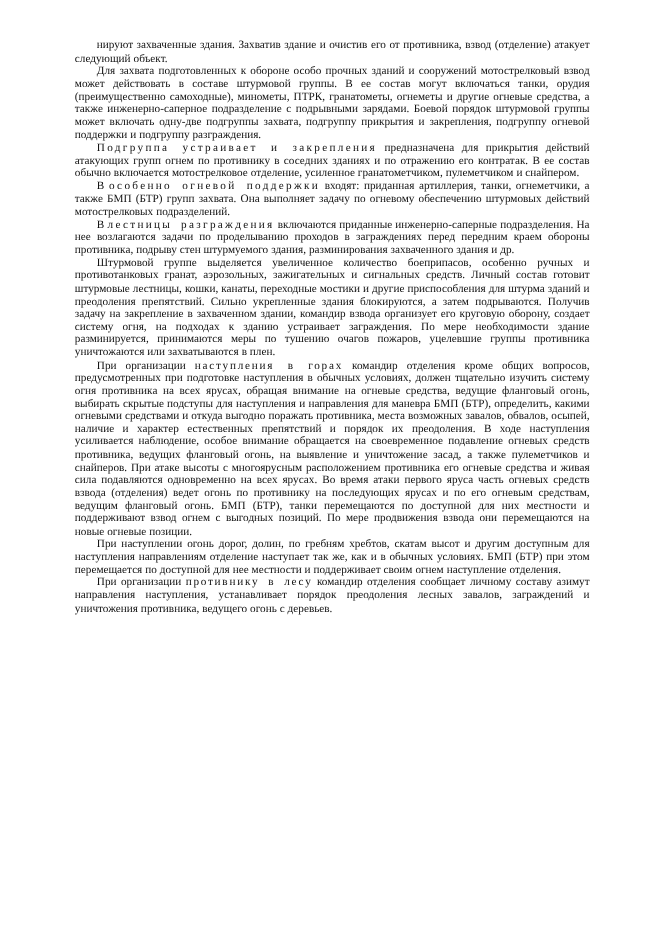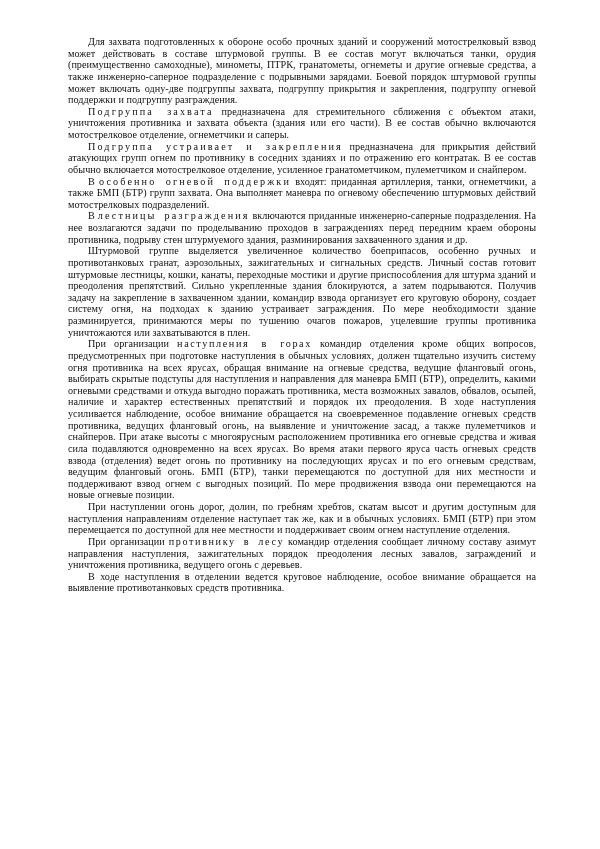--- a/index.html
+++ b/index.html
@@ -50,35 +50,34 @@
     letter-spacing: 1.6px;
     word-spacing: 2.6px;
   }
 </style>
 </head>
 <body>
 
 <div class="page">
   <div class="text-block">
 
+    <p class="para">нируют захваченные здания. Захватив здание и очистив его от противника, взвод (отделение) атакует следующий объект.</p>
 
     <p class="para">Для захвата подготовленных к обороне особо прочных зданий и сооружений мотострелковый взвод может действовать в составе штурмовой группы. В ее состав могут включаться танки, орудия (преимущественно самоходные), минометы, ПТРК, гранатометы, огнеметы и другие огневые средства, а также инженерно-саперное подразделение с подрывными зарядами. Боевой порядок штурмовой группы может включать одну-две подгруппы захвата, подгруппу прикрытия и закрепления, подгруппу огневой поддержки и подгруппу разграждения.</p>
 
-    <p class="para"><span class="spaced">Подгруппа захвата</span><span> предназначена для стремительного сближения с объектом атаки, уничтожения противника и захвата объекта (здания или его части). В ее состав обычно включаются мотострелковое отделение, огнеметчики и саперы.</span></p>
 
     <p class="para"><span class="spaced">Подгруппа устраивает и закрепления</span><span> предназначена для прикрытия действий атакующих групп огнем по противнику в соседних зданиях и по отражению его контратак. В ее состав обычно включается мотострелковое отделение, усиленное гранатометчиком, пулеметчиком и снайпером.</span></p>
 
-    <p class="para"><span>В </span><span class="spaced">особенно огневой поддержки</span><span> входят: приданная артиллерия, танки, огнеметчики, а также БМП (БТР) групп захвата. Она выполняет маневра по огневому обеспечению штурмовых действий мотострелковых подразделений.</span></p>
+    <p class="para"><span>В </span><span class="spaced">особенно огневой поддержки</span><span> входят: приданная артиллерия, танки, огнеметчики, а также БМП (БТР) групп захвата. Она выполняет задачу по огневому обеспечению штурмовых действий мотострелковых подразделений.</span></p>
 
     <p class="para"><span>В </span><span class="spaced">лестницы разграждения</span><span> включаются приданные инженерно-саперные подразделения. На нее возлагаются задачи по проделыванию проходов в заграждениях перед передним краем обороны противника, подрыву стен штурмуемого здания, разминирования захваченного здания и др.</span></p>
 
     <p class="para">Штурмовой группе выделяется увеличенное количество боеприпасов, особенно ручных и противотанковых гранат, аэрозольных, зажигательных и сигнальных средств. Личный состав готовит штурмовые лестницы, кошки, канаты, переходные мостики и другие приспособления для штурма зданий и преодоления препятствий. Сильно укрепленные здания блокируются, а затем подрываются. Получив задачу на закрепление в захваченном здании, командир взвода организует его круговую оборону, создает систему огня, на подходах к зданию устраивает заграждения. По мере необходимости здание разминируется, принимаются меры по тушению очагов пожаров, уцелевшие группы противника уничтожаются или захватываются в плен.</p>
 
     <p class="para"><span>При организации </span><span class="spaced-tight">наступления в горах</span><span> командир отделения кроме общих вопросов, предусмотренных при подготовке наступления в обычных условиях, должен тщательно изучить систему огня противника на всех ярусах, обращая внимание на огневые средства, ведущие фланговый огонь, выбирать скрытые подступы для наступления и направления для маневра БМП (БТР), определить, какими огневыми средствами и откуда выгодно поражать противника, места возможных завалов, обвалов, осыпей, наличие и характер естественных препятствий и порядок их преодоления. В ходе наступления усиливается наблюдение, особое внимание обращается на своевременное подавление огневых средств противника, ведущих фланговый огонь, на выявление и уничтожение засад, а также пулеметчиков и снайперов. При атаке высоты с многоярусным расположением противника его огневые средства и живая сила подавляются одновременно на всех ярусах. Во время атаки первого яруса часть огневых средств взвода (отделения) ведет огонь по противнику на последующих ярусах и по его огневым средствам, ведущим фланговый огонь. БМП (БТР), танки перемещаются по доступной для них местности и поддерживают взвод огнем с выгодных позиций. По мере продвижения взвода они перемещаются на новые огневые позиции.</span></p>
 
     <p class="para">При наступлении огонь дорог, долин, по гребням хребтов, скатам высот и другим доступным для наступления направлениям отделение наступает так же, как и в обычных условиях. БМП (БТР) при этом перемещается по доступной для нее местности и поддерживает своим огнем наступление отделения.</p>
 
-    <p class="para"><span>При организации </span><span class="spaced-tight">противнику в лесу</span><span> командир отделения сообщает личному составу азимут направления наступления, зажигательных порядок преодоления лесных завалов, заграждений и уничтожения противника, ведущего огонь с деревьев.</span></p>
+    <p class="para"><span>При организации </span><span class="spaced-tight">противнику в лесу</span><span> командир отделения сообщает личному составу азимут направления наступления, устанавливает порядок преодоления лесных завалов, заграждений и уничтожения противника, ведущего огонь с деревьев.</span></p>
 
-    <p class="para">В ходе наступления в отделении ведется круговое наблюдение, особое внимание обращается на выявление противотанковых средств противника.</p>
 
   </div>
 </div>
 
 </body></html>

